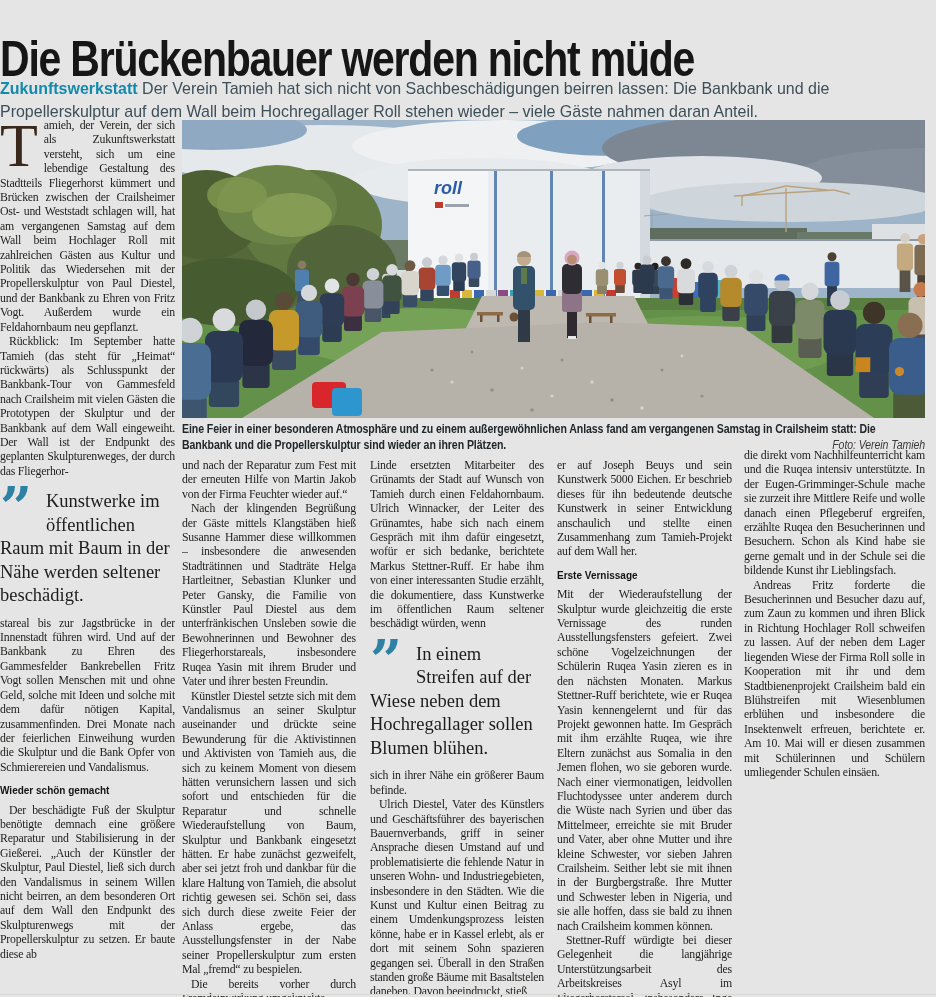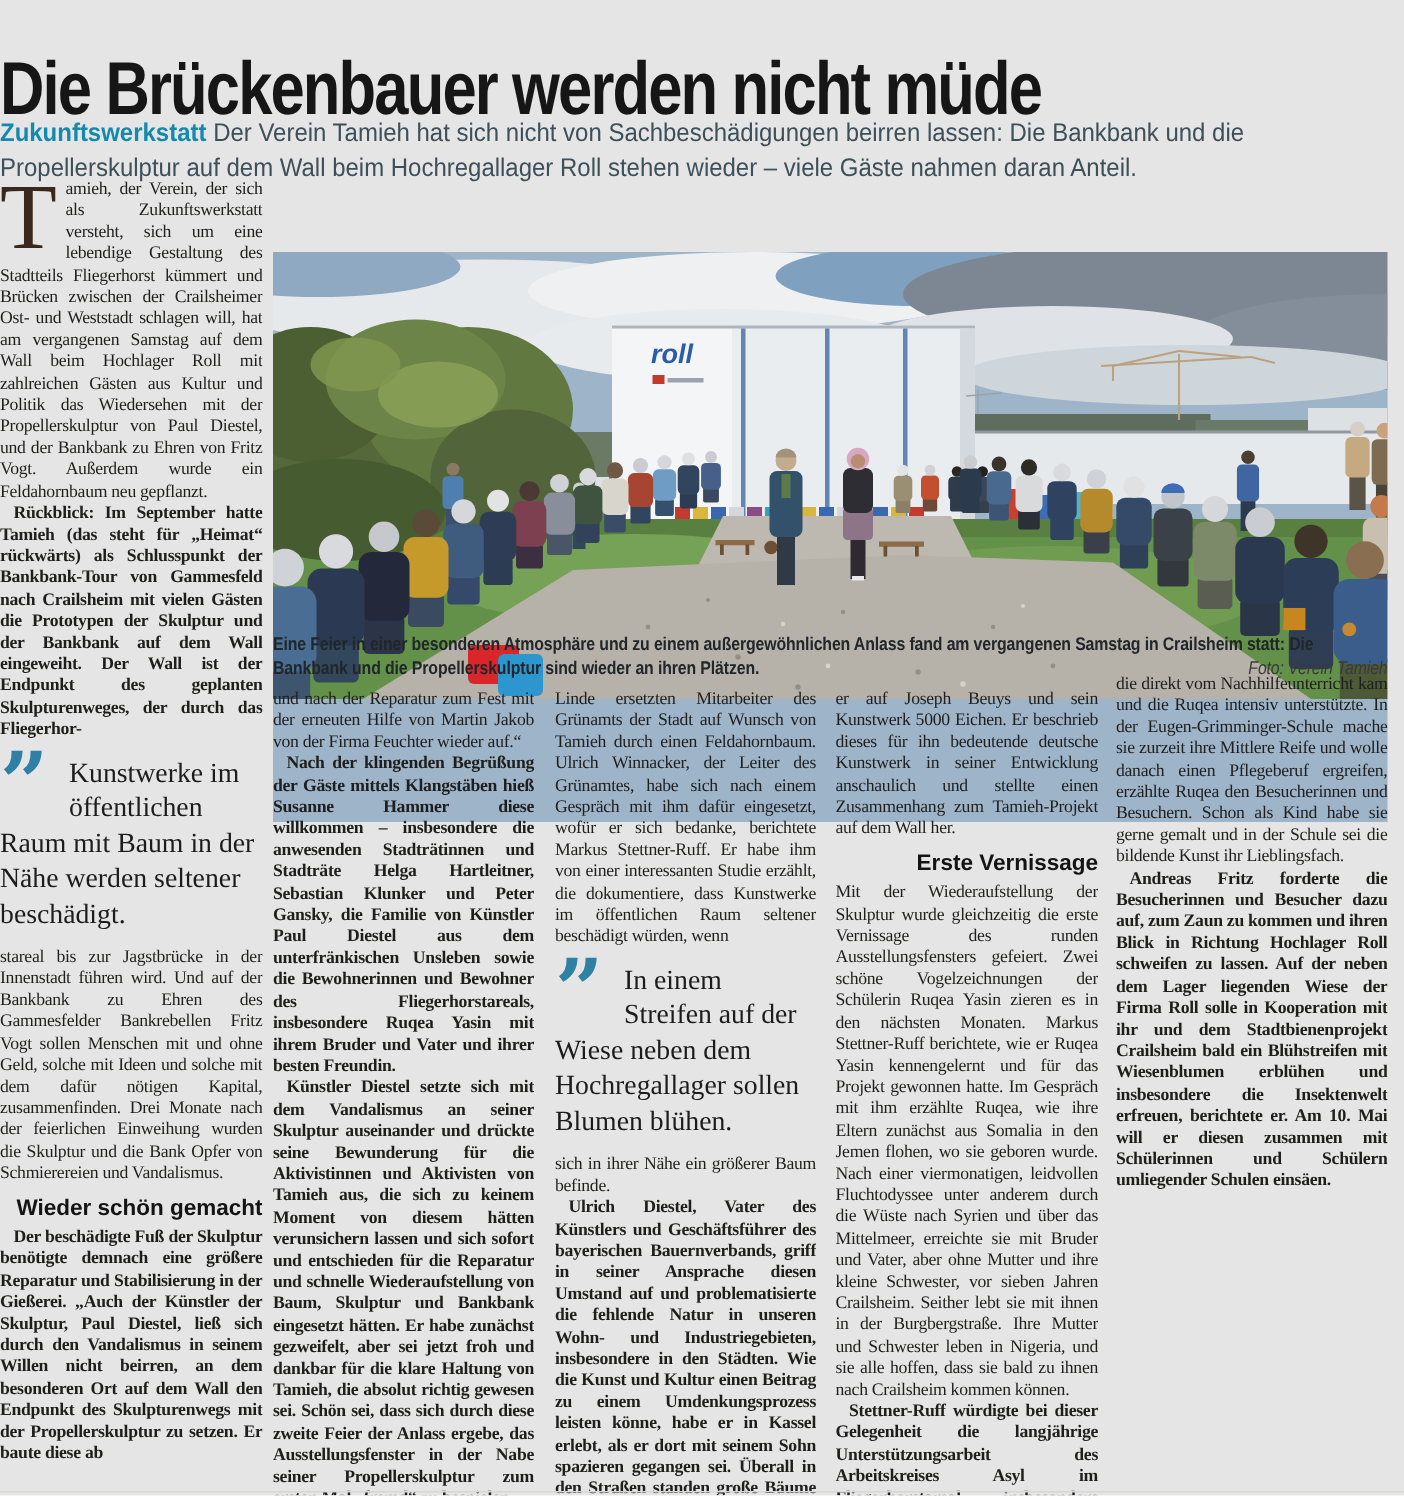--- a/index.html
+++ b/index.html
@@ -11,37 +11,37 @@
     letter-spacing:-1.5px;color:#161616;white-space:nowrap;
     transform:scaleX(0.82);transform-origin:left top;}
   .lead{position:absolute;left:0;top:60px;width:996px;
     font-family:"Liberation Sans", sans-serif;font-size:17px;line-height:23px;
     color:#3d4f58;transform:scaleX(0.94);transform-origin:left top;}
   .kicker{font-weight:700;color:#1489ae;}
   
   .col{position:absolute;overflow:hidden;text-align:justify;
     font-size:11.8px;line-height:14.4px;letter-spacing:-0.2px;color:#1e1e1c;}
   .col p{margin:0;}
-  .col p.ind{text-indent:9px;font-weight:bold;}
+  .col p.ind{text-indent:9px;}
   #col1{left:0;  top:118px;width:175px;height:879px;}
   #col2{left:182px;top:458px;width:174px;height:539px;}
   #col3{left:370px;top:458px;width:174px;height:539px;}
   #col4{left:557px;top:458px;width:175px;height:539px;}
   #col5{left:744px;top:448px;width:181px;height:539px;}
   .dropcap{float:left;font-family:"Liberation Serif", serif;font-size:62px;line-height:50px;
     padding:2px 6px 0 0;color:#3a281c;}
-  .subhead{font-family:"Liberation Sans", sans-serif;font-weight:700;font-size:15px;
-    letter-spacing:0;color:#141414;margin:10px 0 4px 0 !important;text-align:right;}
+  .subhead{font-family:"Liberation Sans", sans-serif;font-weight:700;font-size:10px;
+    letter-spacing:0;color:#141414;margin:10px 0 4px 0 !important;text-align:left;}
   .pullquote{margin:12px 0 8px 0;text-align:left;font-size:18.5px;line-height:23.5px;
     letter-spacing:0;color:#1c1c1c;}
   .qmark{float:left;width:46px;font-family:"DejaVu Serif", serif;font-weight:700;
     font-size:56px;line-height:34px;color:#2e81a4;letter-spacing:-4px;}
   
-  .photo{position:absolute;left:182px;top:120px;width:743px;height:380px;overflow:hidden;
-    background:#9db4c9;margin-top:48px;}
+  .photo{position:absolute;left:182px;top:120px;width:743px;height:298px;overflow:hidden;
+    background:#9db4c9;}
   .caption{position:absolute;left:182px;top:421px;width:864px;
     font-family:"Liberation Sans", sans-serif;font-weight:700;font-size:12.3px;
     line-height:16px;color:#20262a;letter-spacing:-0.1px;
     transform:scaleX(0.86);transform-origin:left top;}
   .credit{position:absolute;right:0;bottom:0;font-weight:400;font-style:italic;
     color:#3a3a3a;}
   .bottom-rule{position:absolute;left:0;top:994px;width:936px;height:1px;background:#d8d8d4;}
 </style>
 </head>
 <body>

